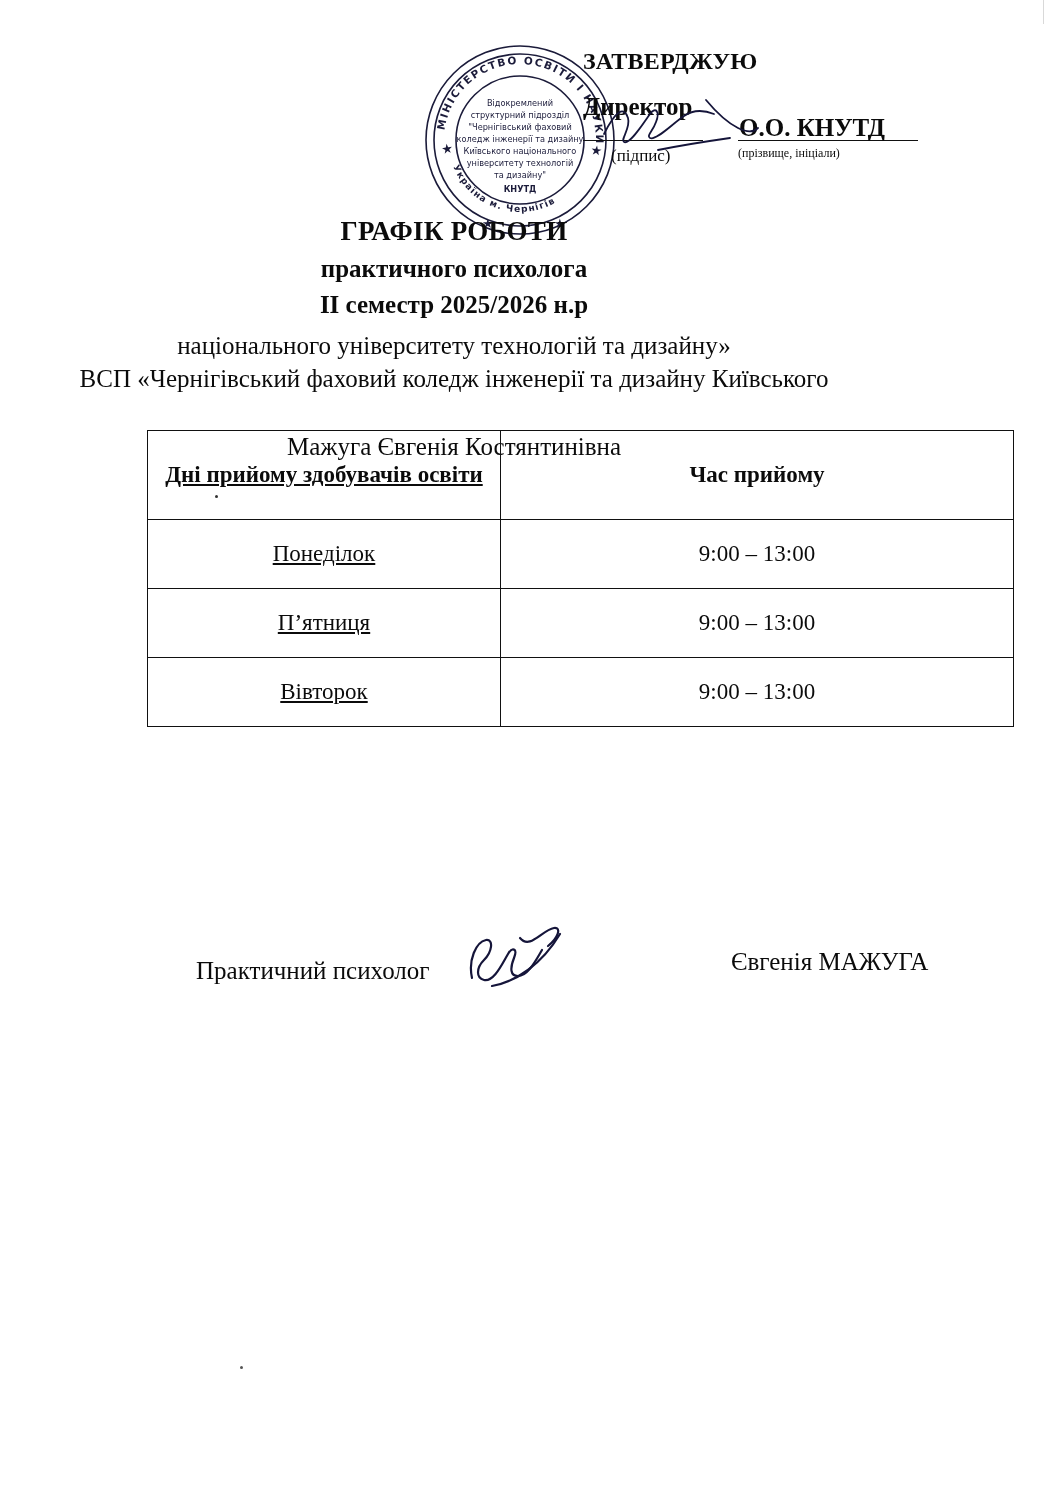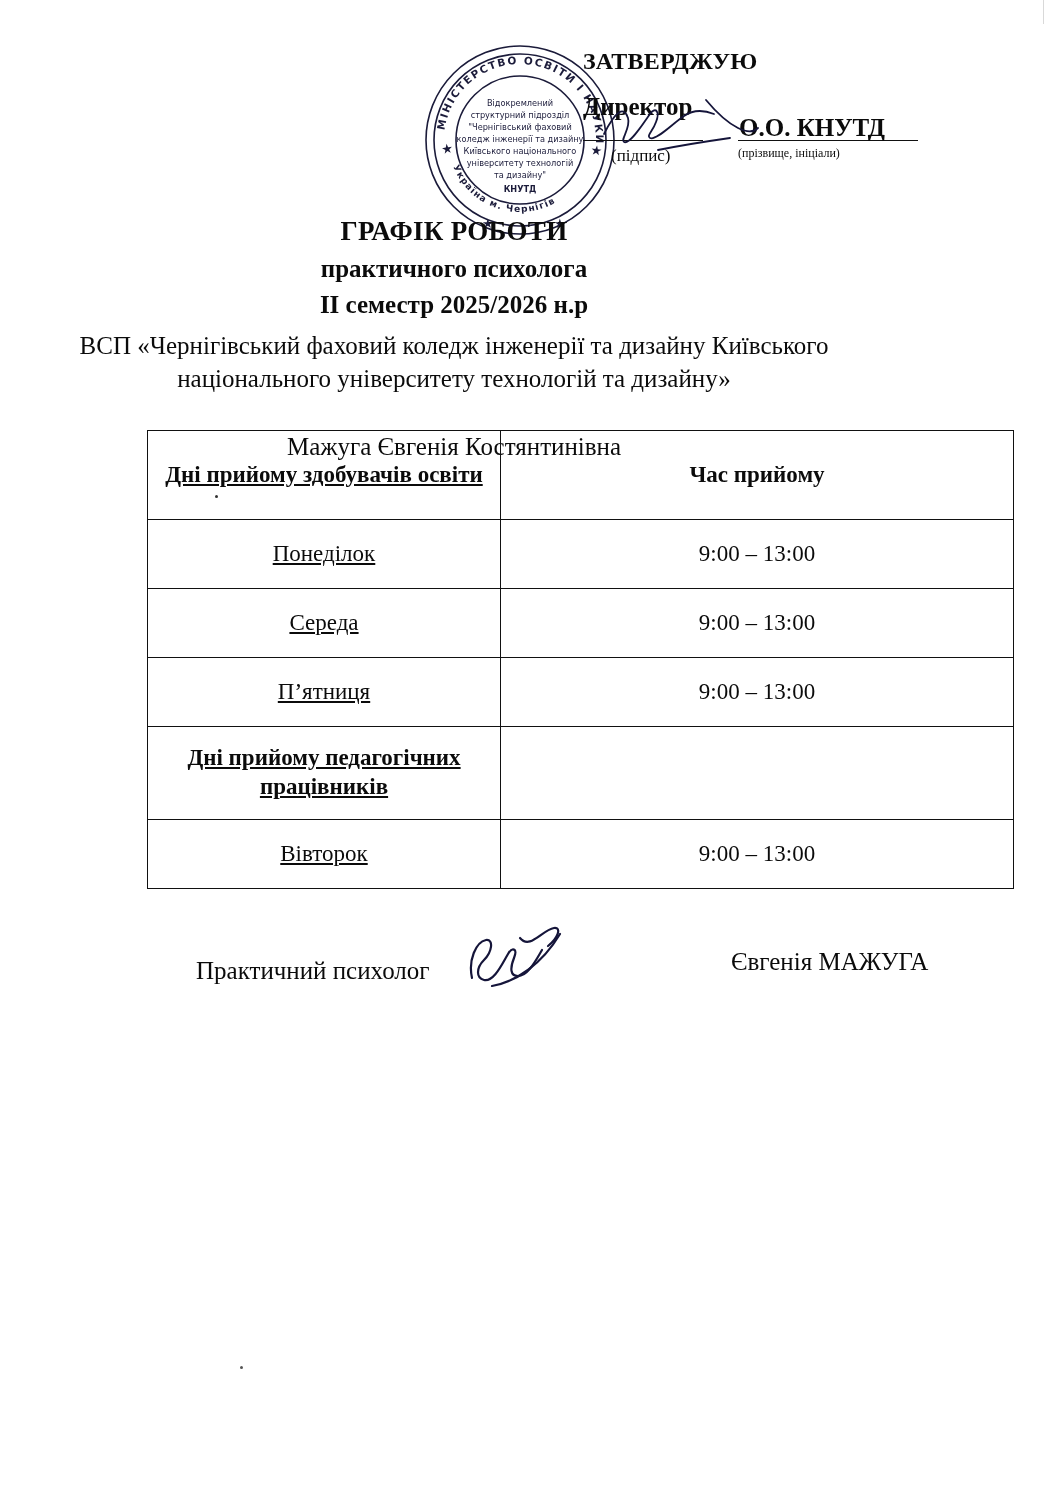--- a/index.html
+++ b/index.html
@@ -293,47 +293,39 @@
         <path d="M60,62 C80,58 104,54 132,50"></path>
       </g>
     </svg>
   </div>
 
   <div class="titles">
     <div class="t-main">ГРАФІК РОБОТИ</div>
     <div class="t-sub">практичного психолога</div>
     <div class="t-term">ІІ семестр 2025/2026 н.р</div>
     <div class="t-org">
+      <div>національного університету технологій та дизайну»</div>
       <div>ВСП «Чернігівський фаховий коледж інженерії та дизайну Київського</div>
-      <div>національного університету технологій та дизайну»</div>
     </div>
     <div class="t-person">Мажуга Євгенія Костянтинівна</div>
   </div>
 
   <table class="schedule">
     <tbody>
       <tr>
         <td class="col-a head">Дні прийому здобувачів освіти</td>
         <td class="col-b head">Час прийому</td>
       </tr>
       <tr>
         <td class="col-a day">Понеділок</td>
         <td class="col-b time">9:00 – 13:00</td>
       </tr>
       <tr>
-        <td class="col-a day">Середа</td>
-        <td class="col-b time">9:00 – 13:00</td>
-      </tr>
-      <tr>
         <td class="col-a day">П’ятниця</td>
         <td class="col-b time">9:00 – 13:00</td>
-      </tr>
-      <tr>
-        <td class="col-a section">Дні прийому педагогічних працівників</td>
-        <td class="col-b time"></td>
       </tr>
       <tr>
         <td class="col-a day">Вівторок</td>
         <td class="col-b time">9:00 – 13:00</td>
       </tr>
     </tbody>
   </table>
 
   <div class="dot-artifact"></div>
   <div class="dot-artifact2"></div>

